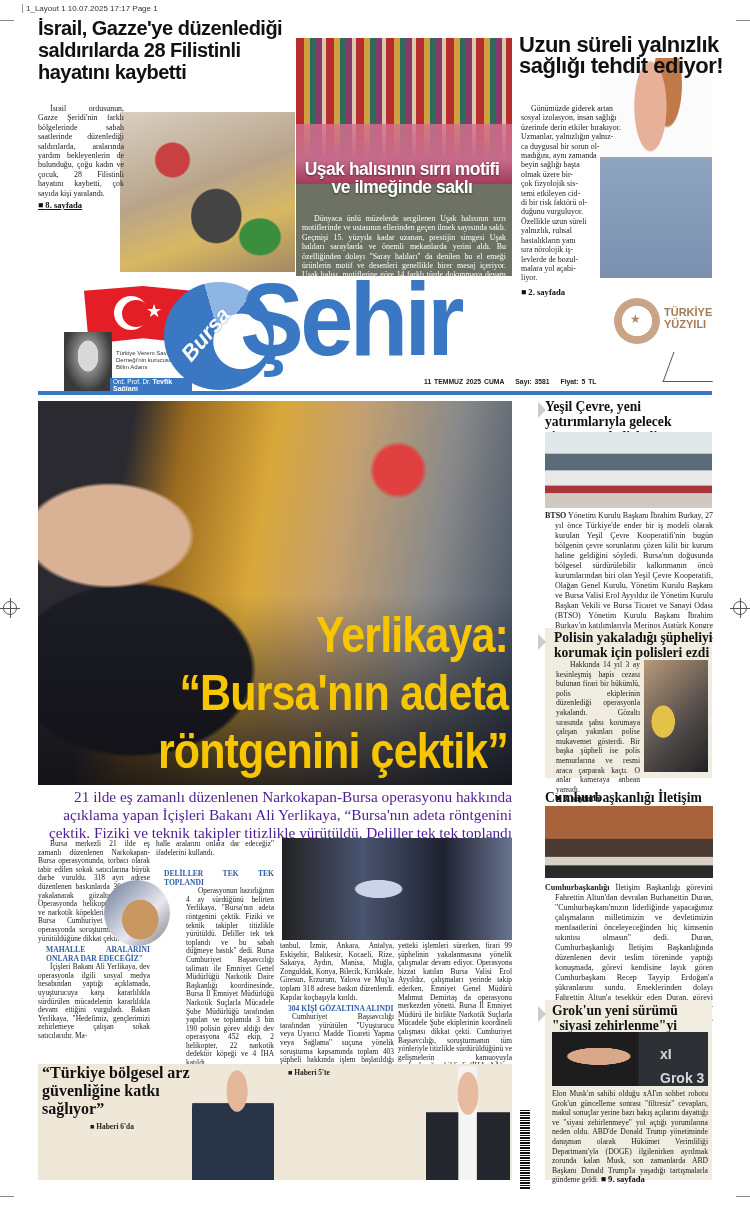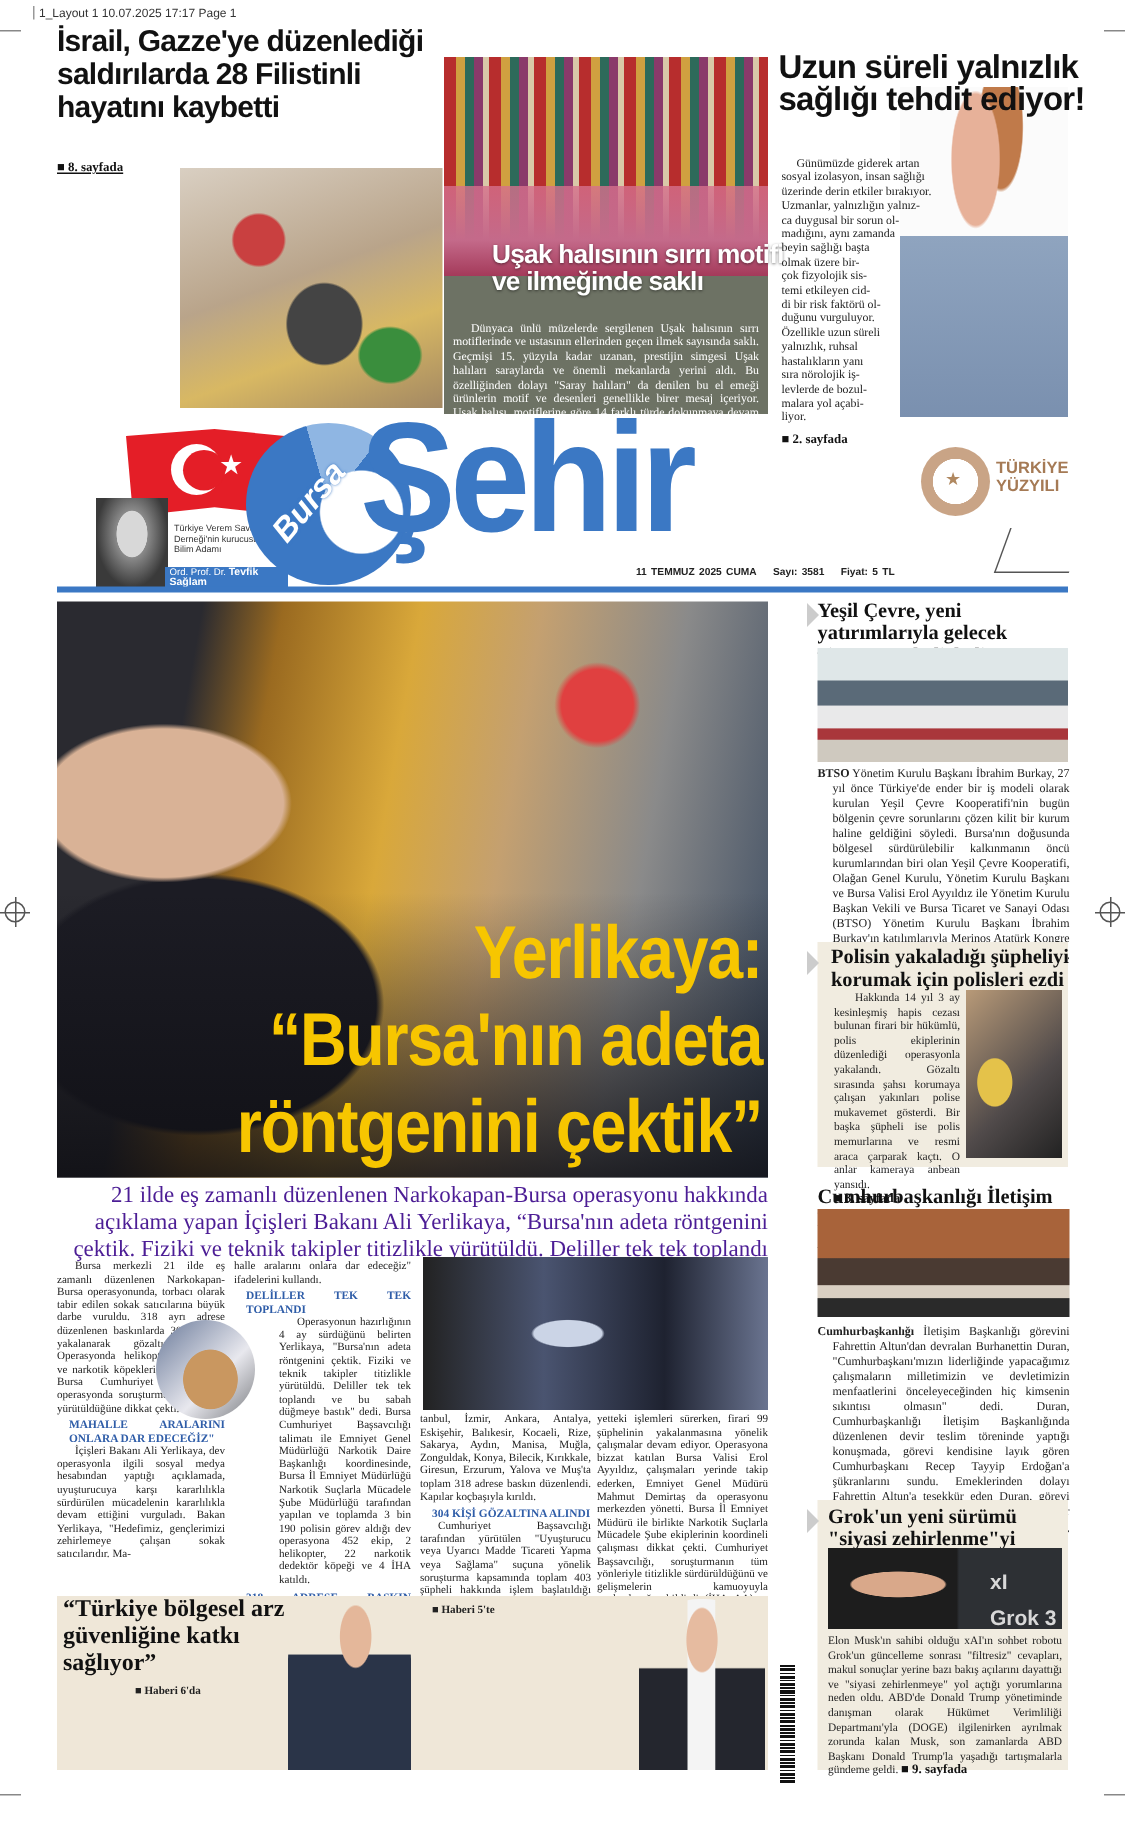--- a/index.html
+++ b/index.html
@@ -26,21 +26,21 @@
     background: radial-gradient(circle at 30% 30%, #c94040 0 10%, transparent 11%),
                 radial-gradient(ellipse at 55% 65%, #444 0 18%, transparent 19%),
                 radial-gradient(ellipse at 80% 78%, #3a8e3d 0 10%, transparent 11%),
                 linear-gradient(160deg, #d9cfc2 0%, #b9a48a 45%, #d8b863 70%, #a38863 100%); }
   .gaza-txt { left: 38px; top: 104px; width: 86px; font-size: 7.9px; line-height: 9.4px; }
 
   .usak-img { left: 296px; top: 38px; width: 216px; height: 146px;
     background: repeating-linear-gradient(90deg, #b72d2d 0 8px, #d0a040 8px 14px, #2d6a5a 14px 20px, #8a3a6a 20px 26px, #d9c9a8 26px 30px); }
   .usak-img::after { content: ""; position: absolute; left: 0; right: 0; bottom: 0; height: 60px; background: linear-gradient(180deg, rgba(214,112,140,0.8), #c46a8a 60%, #a43a5a); }
   .usak-box { left: 296px; top: 184px; width: 216px; height: 92px; background: #6d7264; }
-  .usak-h { left: 296px; top: 160px; width: 212px; text-align: left; color: #fff; font-size: 17.5px; line-height: 18px; text-shadow: 0 1px 2px rgba(0,0,0,.5); margin-left: 32px; }
+  .usak-h { left: 296px; top: 160px; width: 212px; text-align: center; color: #fff; font-size: 17.5px; line-height: 18px; text-shadow: 0 1px 2px rgba(0,0,0,.5); }
   .usak-txt { left: 302px; top: 214px; width: 204px; color: #fff; font-size: 7.9px; line-height: 9.4px; }
   .usak-txt .ref { color: #fff; }
 
   .yal-h { left: 519px; top: 34px; width: 210px; font-size: 22px; line-height: 21px; }
   .yal-img { left: 600px; top: 58px; width: 112px; height: 220px;
     background: radial-gradient(ellipse at 45% 22%, #e7b199 0 18%, transparent 19%),
                 radial-gradient(ellipse at 60% 12%, #c07a4a 0 15%, transparent 16%),
                 linear-gradient(180deg, #fbfbfb 0 45%, #8fa4bf 45%, #7a90af 100%); }
   .yal-txt { left: 521px; top: 104px; font-size: 7.9px; line-height: 9.4px; }
   .yal-txt .ind { text-indent: 10px; }
@@ -112,20 +112,21 @@
 <div class="abs crop" style="left:0;top:20px;width:14px;height:1px;"></div>
 <div class="abs crop" style="left:736px;top:20px;width:14px;height:1px;"></div>
 <div class="abs crop" style="left:0;top:1196px;width:14px;height:1px;"></div>
 <div class="abs crop" style="left:736px;top:1196px;width:14px;height:1px;"></div>
 <div class="abs reg" style="left:3px;top:601px;"></div>
 <div class="abs reg" style="left:733px;top:601px;"></div>
 
 <div class="abs gaza-img"></div>
 <div class="abs hl-sans gaza-h">İsrail, Gazze'ye düzenlediği saldırılarda 28 Filistinli hayatını kaybetti</div>
 <div class="abs body-txt gaza-txt">
+  <span class="ind">İsrail ordusunun, Gazze Şeridi'nin farklı bölgelerinde sabah saatlerinde düzenlediği saldırılarda, aralarında yardım bekleyenlerin de bulunduğu, çoğu kadın ve çocuk, 28 Filistinli hayatını kaybetti, çok sayıda kişi yaralandı.</span>
   <div class="ref" style="margin-top:3px;text-decoration:underline;">8. sayfada</div>
 </div>
 
 <div class="abs usak-img"></div>
 <div class="abs usak-box"></div>
 <div class="abs hl-sans usak-h">Uşak halısının sırrı motifi ve ilmeğinde saklı</div>
 <div class="abs body-txt usak-txt">
   <span class="ind">Dünyaca ünlü müzelerde sergilenen Uşak halısının sırrı motiflerinde ve ustasının ellerinden geçen ilmek sayısında saklı. Geçmişi 15. yüzyıla kadar uzanan, prestijin simgesi Uşak halıları saraylarda ve önemli mekanlarda yerini aldı. Bu özelliğinden dolayı "Saray halıları" da denilen bu el emeği ürünlerin motif ve desenleri genellikle birer mesaj içeriyor. Uşak halısı, motiflerine göre 14 farklı türde dokunmaya devam ediyor.</span>
   <span class="ref">12. sayfada</span>
 </div>
@@ -189,21 +190,21 @@
 
 <div class="lead-cols">
   <div class="abs body-txt" style="left:38px;top:840px;width:112px;">
     <span class="ind" style="display:block;padding-right:0;">Bursa merkezli 21 ilde eş zamanlı düzenlenen Narkokapan-Bursa operasyonunda, torbacı olarak tabir edilen sokak satıcılarına büyük darbe vuruldu. 318 ayrı adrese düzenlenen baskınlarda 304 şüpheli yakalanarak gözaltına alındı. Operasyonda helikopterler, İHA'lar ve narkotik köpekleri de görev aldı. Bursa Cumhuriyet Başsavcılığı operasyonda soruşturmanın titizlikle yürütüldüğüne dikkat çekti.</span>
     <div class="sub-h" style="margin-top:2px;">MAHALLE ARALARINI ONLARA DAR EDECEĞİZ"</div>
     <span class="ind">İçişleri Bakanı Ali Yerlikaya, dev operasyonla ilgili sosyal medya hesabından yaptığı açıklamada, uyuşturucuya karşı kararlılıkla sürdürülen mücadelenin kararlılıkla devam ettiğini vurguladı. Bakan Yerlikaya, "Hedefimiz, gençlerimizi zehirlemeye çalışan sokak satıcılarıdır. Ma-</span>
   </div>
   <div class="abs dog-img"></div>
   <div class="abs body-txt" style="left:156px;top:840px;width:118px;">
     <span style="display:block;">halle aralarını onlara dar edeceğiz" ifadelerini kullandı.</span>
-    <div class="sub-h" style="margin-top:2px;">DELİLLER TEK TEK TOPLANDI</div>
+    <div class="sub-h" style="margin-top:12px;">DELİLLER TEK TEK TOPLANDI</div>
     <span class="ind" style="padding-left:30px;">Operasyonun hazırlığının 4 ay sürdüğünü belirten Yerlikaya, "Bursa'nın adeta röntgenini çektik. Fiziki ve teknik takipler titizlikle yürütüldü. Deliller tek tek toplandı ve bu sabah düğmeye bastık" dedi. Bursa Cumhuriyet Başsavcılığı talimatı ile Emniyet Genel Müdürlüğü Narkotik Daire Başkanlığı koordinesinde, Bursa İl Emniyet Müdürlüğü Narkotik Suçlarla Mücadele Şube Müdürlüğü tarafından yapılan ve toplamda 3 bin 190 polisin görev aldığı dev operasyona 452 ekip, 2 helikopter, 22 narkotik dedektör köpeği ve 4 İHA katıldı.</span>
     <div class="sub-h" style="margin-top:2px;">318 ADRESE BASKIN DÜZENLENDİ</div>
     <span class="ind">Bursa'nın Yıldırım, Kestel, Osmangazi ve Nilüfer ilçeleri başta olmak üzere İs-</span>
   </div>
   <div class="abs night-img"></div>
   <div class="abs body-txt" style="left:280px;top:942px;width:114px;">
     <span style="display:block;">tanbul, İzmir, Ankara, Antalya, Eskişehir, Balıkesir, Kocaeli, Rize, Sakarya, Aydın, Manisa, Muğla, Zonguldak, Konya, Bilecik, Kırıkkale, Giresun, Erzurum, Yalova ve Muş'ta toplam 318 adrese baskın düzenlendi. Kapılar koçbaşıyla kırıldı.</span>
     <div class="sub-h" style="margin-top:2px;">304 KİŞİ GÖZALTINA ALINDI</div>
     <span class="ind">Cumhuriyet Başsavcılığı tarafından yürütülen "Uyuşturucu veya Uyarıcı Madde Ticareti Yapma veya Sağlama" suçuna yönelik soruşturma kapsamında toplam 403 şüpheli hakkında işlem başlatıldığı öğrenildi. Gözaltına alınan 304 kişinin emni-</span>
   </div>

